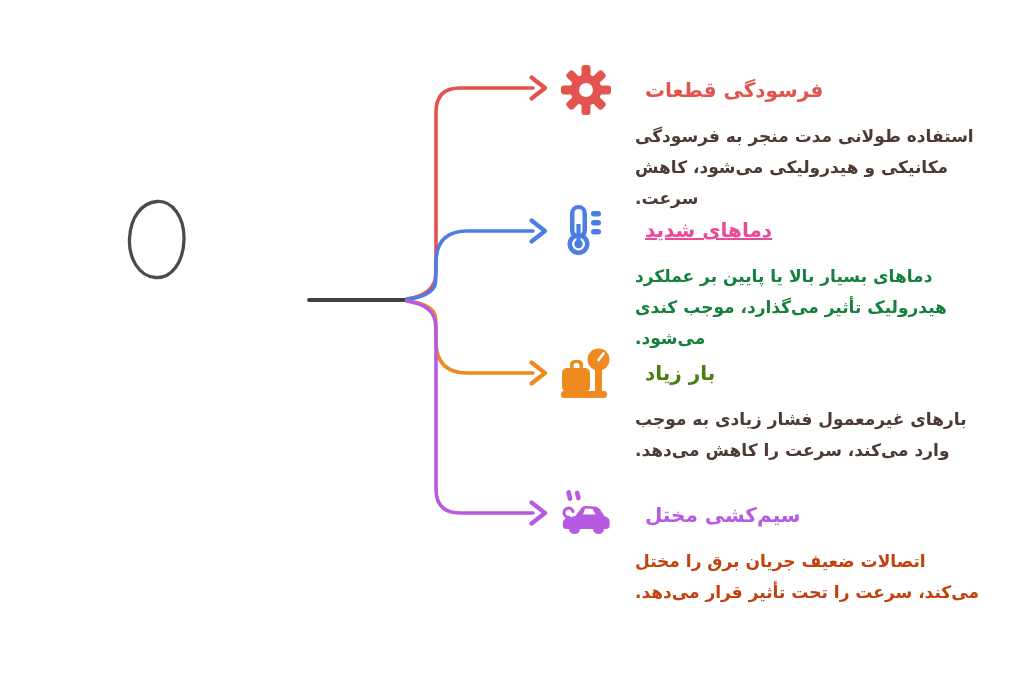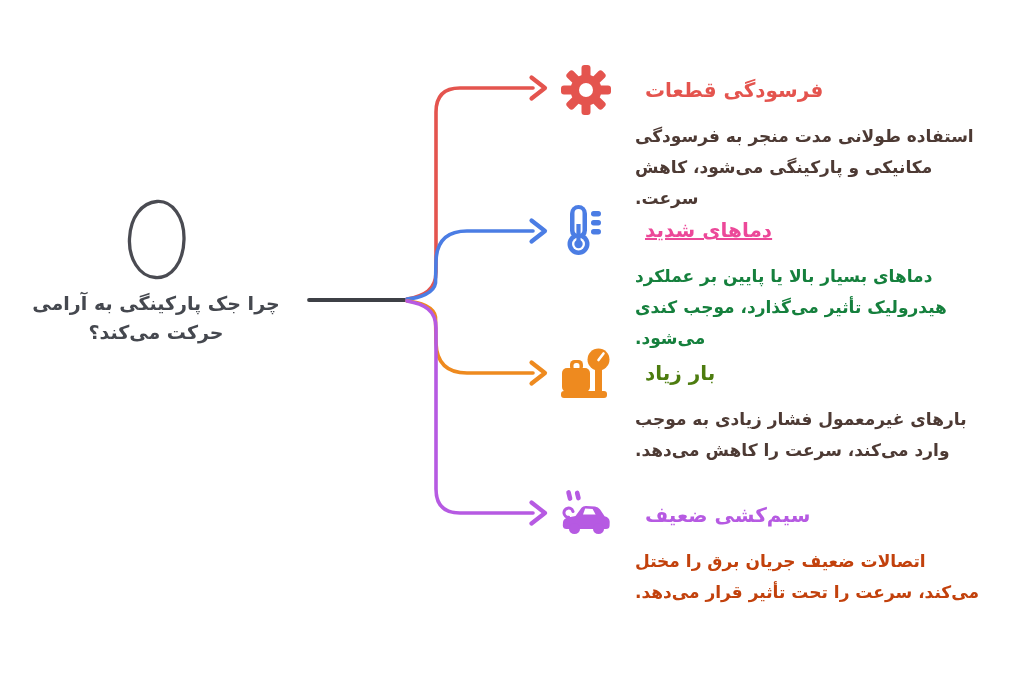--- a/index.html
+++ b/index.html
@@ -57,41 +57,39 @@
     </g>
     <g fill="none" stroke-linecap="round" stroke-linejoin="round" stroke="#b65ae2">
       <path d="M407 301 C424 304 436 310 436 328 L436 489 Q436 513 460 513 L533 513" stroke-width="3.6"></path>
       <path d="M531.5 502.5 L545 513 L531.5 523.5" stroke-width="4.2"></path>
     </g>
   </svg>
 
   <svg class="central-oval" width="62" height="82" viewBox="0 0 62 82" xmlns="http://www.w3.org/2000/svg">
     <path d="M31 2.5 C16 3.5 4.5 18 3.5 39.5 C2.5 58.5 12.5 77.5 29.5 78.5 C45.5 79.5 57.5 63.5 58 40.5 C58.5 17.5 46 1.5 31 2.5 Z" fill="none" stroke-width="3.3" stroke-linecap="round" stroke="#4a4b52"></path>
   </svg>
-  <div class="central-question">چرا جک پارکینگی به آرامی
-حرکت می‌کند؟</div>
 
   <div class="branch b0">
     <svg class="icon-box" viewBox="0 0 52 52" xmlns="http://www.w3.org/2000/svg">
       <g fill="#e4544e">
         <rect x="21.5" y="1" width="9" height="14" rx="3"></rect>
         <rect x="21.5" y="1" width="9" height="14" rx="3" transform="rotate(45 26 26)"></rect>
         <rect x="21.5" y="1" width="9" height="14" rx="3" transform="rotate(90 26 26)"></rect>
         <rect x="21.5" y="1" width="9" height="14" rx="3" transform="rotate(135 26 26)"></rect>
         <rect x="21.5" y="1" width="9" height="14" rx="3" transform="rotate(180 26 26)"></rect>
         <rect x="21.5" y="1" width="9" height="14" rx="3" transform="rotate(225 26 26)"></rect>
         <rect x="21.5" y="1" width="9" height="14" rx="3" transform="rotate(270 26 26)"></rect>
         <rect x="21.5" y="1" width="9" height="14" rx="3" transform="rotate(315 26 26)"></rect>
         <circle cx="26" cy="26" r="15.5"></circle>
       </g>
       <circle cx="26" cy="26" r="7" fill="#ffffff"></circle>
     </svg>
     <div class="title">فرسودگی قطعات</div>
     <div class="desc">استفاده طولانی مدت منجر به فرسودگی
-مکانیکی و پارکینگی می‌شود، کاهش
+مکانیکی و هیدرولیکی می‌شود، کاهش
 سرعت.</div>
   </div>
 
   <div class="branch b1">
     <svg class="icon-box" viewBox="0 0 52 52" xmlns="http://www.w3.org/2000/svg">
       <g fill="#4b7de4">
         <rect x="10" y="1" width="17" height="34" rx="8.5"></rect>
         <circle cx="18.5" cy="40" r="11"></circle>
         <rect x="31" y="7" width="10" height="5.5" rx="2.7"></rect>
         <rect x="31" y="16" width="10" height="5.5" rx="2.7"></rect>
@@ -132,18 +130,18 @@
       <g fill="#b65ae2">
         <rect x="7" y="1" width="4.6" height="11" rx="2.3" transform="rotate(-14 9.3 6.5)"></rect>
         <rect x="15.5" y="1.5" width="4.6" height="10" rx="2.3" transform="rotate(-14 17.8 6.5)"></rect>
         <path d="M6.5 40 Q3 40 2.8 36.5 L3 33 Q3.4 29.5 8 28.5 L15.5 27 L21.5 18.8 Q23 16.8 26 16.9 L35 17.6 Q38.2 17.9 40.1 20.6 L44.6 27.2 Q49.5 28.4 49.7 32.8 L49.6 36.8 Q49.4 40 46 40 Z"></path>
         <circle cx="14.5" cy="39.5" r="5.6"></circle>
         <circle cx="38.5" cy="39.5" r="5.6"></circle>
       </g>
       <path d="M25.2 19.6 L32.6 20.1 L35.6 25.4 L23 25.4 Z" fill="#ffffff"></path>
       <path d="M13 22.5 A4.6 4.6 0 1 0 8.6 28.3" fill="none" stroke-width="3" stroke-linecap="round" stroke="#b65ae2"></path>
     </svg>
-    <div class="title">سیم‌کشی ضعیف</div>
+    <div class="title">سیم‌کشی مختل</div>
     <div class="desc">اتصالات ضعیف جریان برق را مختل
 می‌کند، سرعت را تحت تأثیر قرار می‌دهد.</div>
   </div>
 
 </div>
 
 </body></html>

